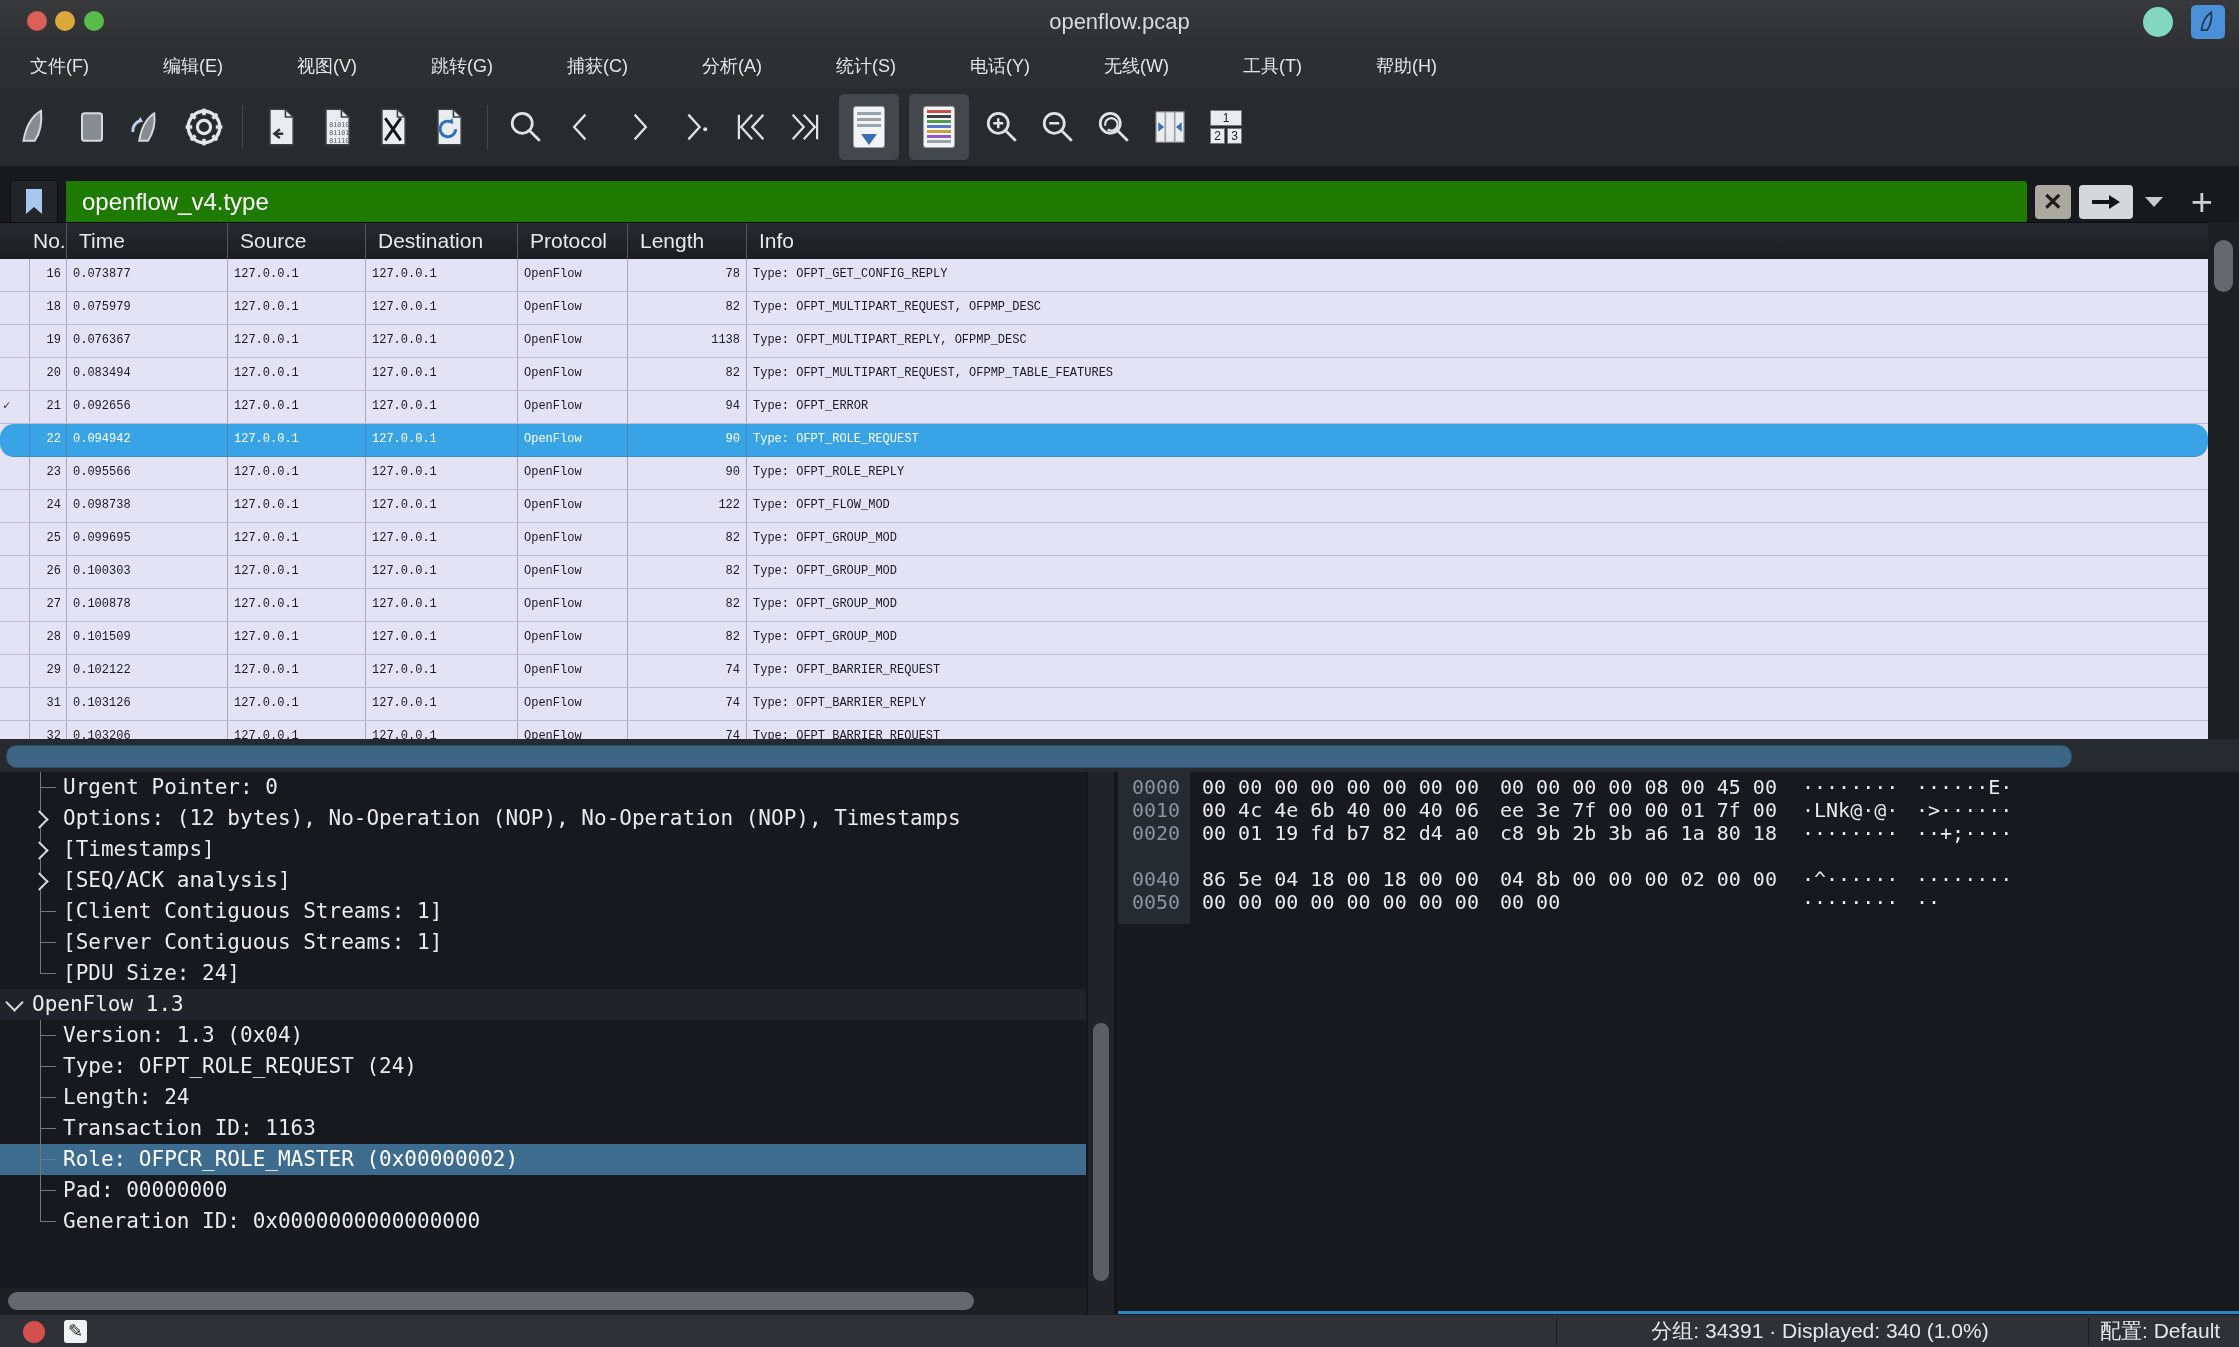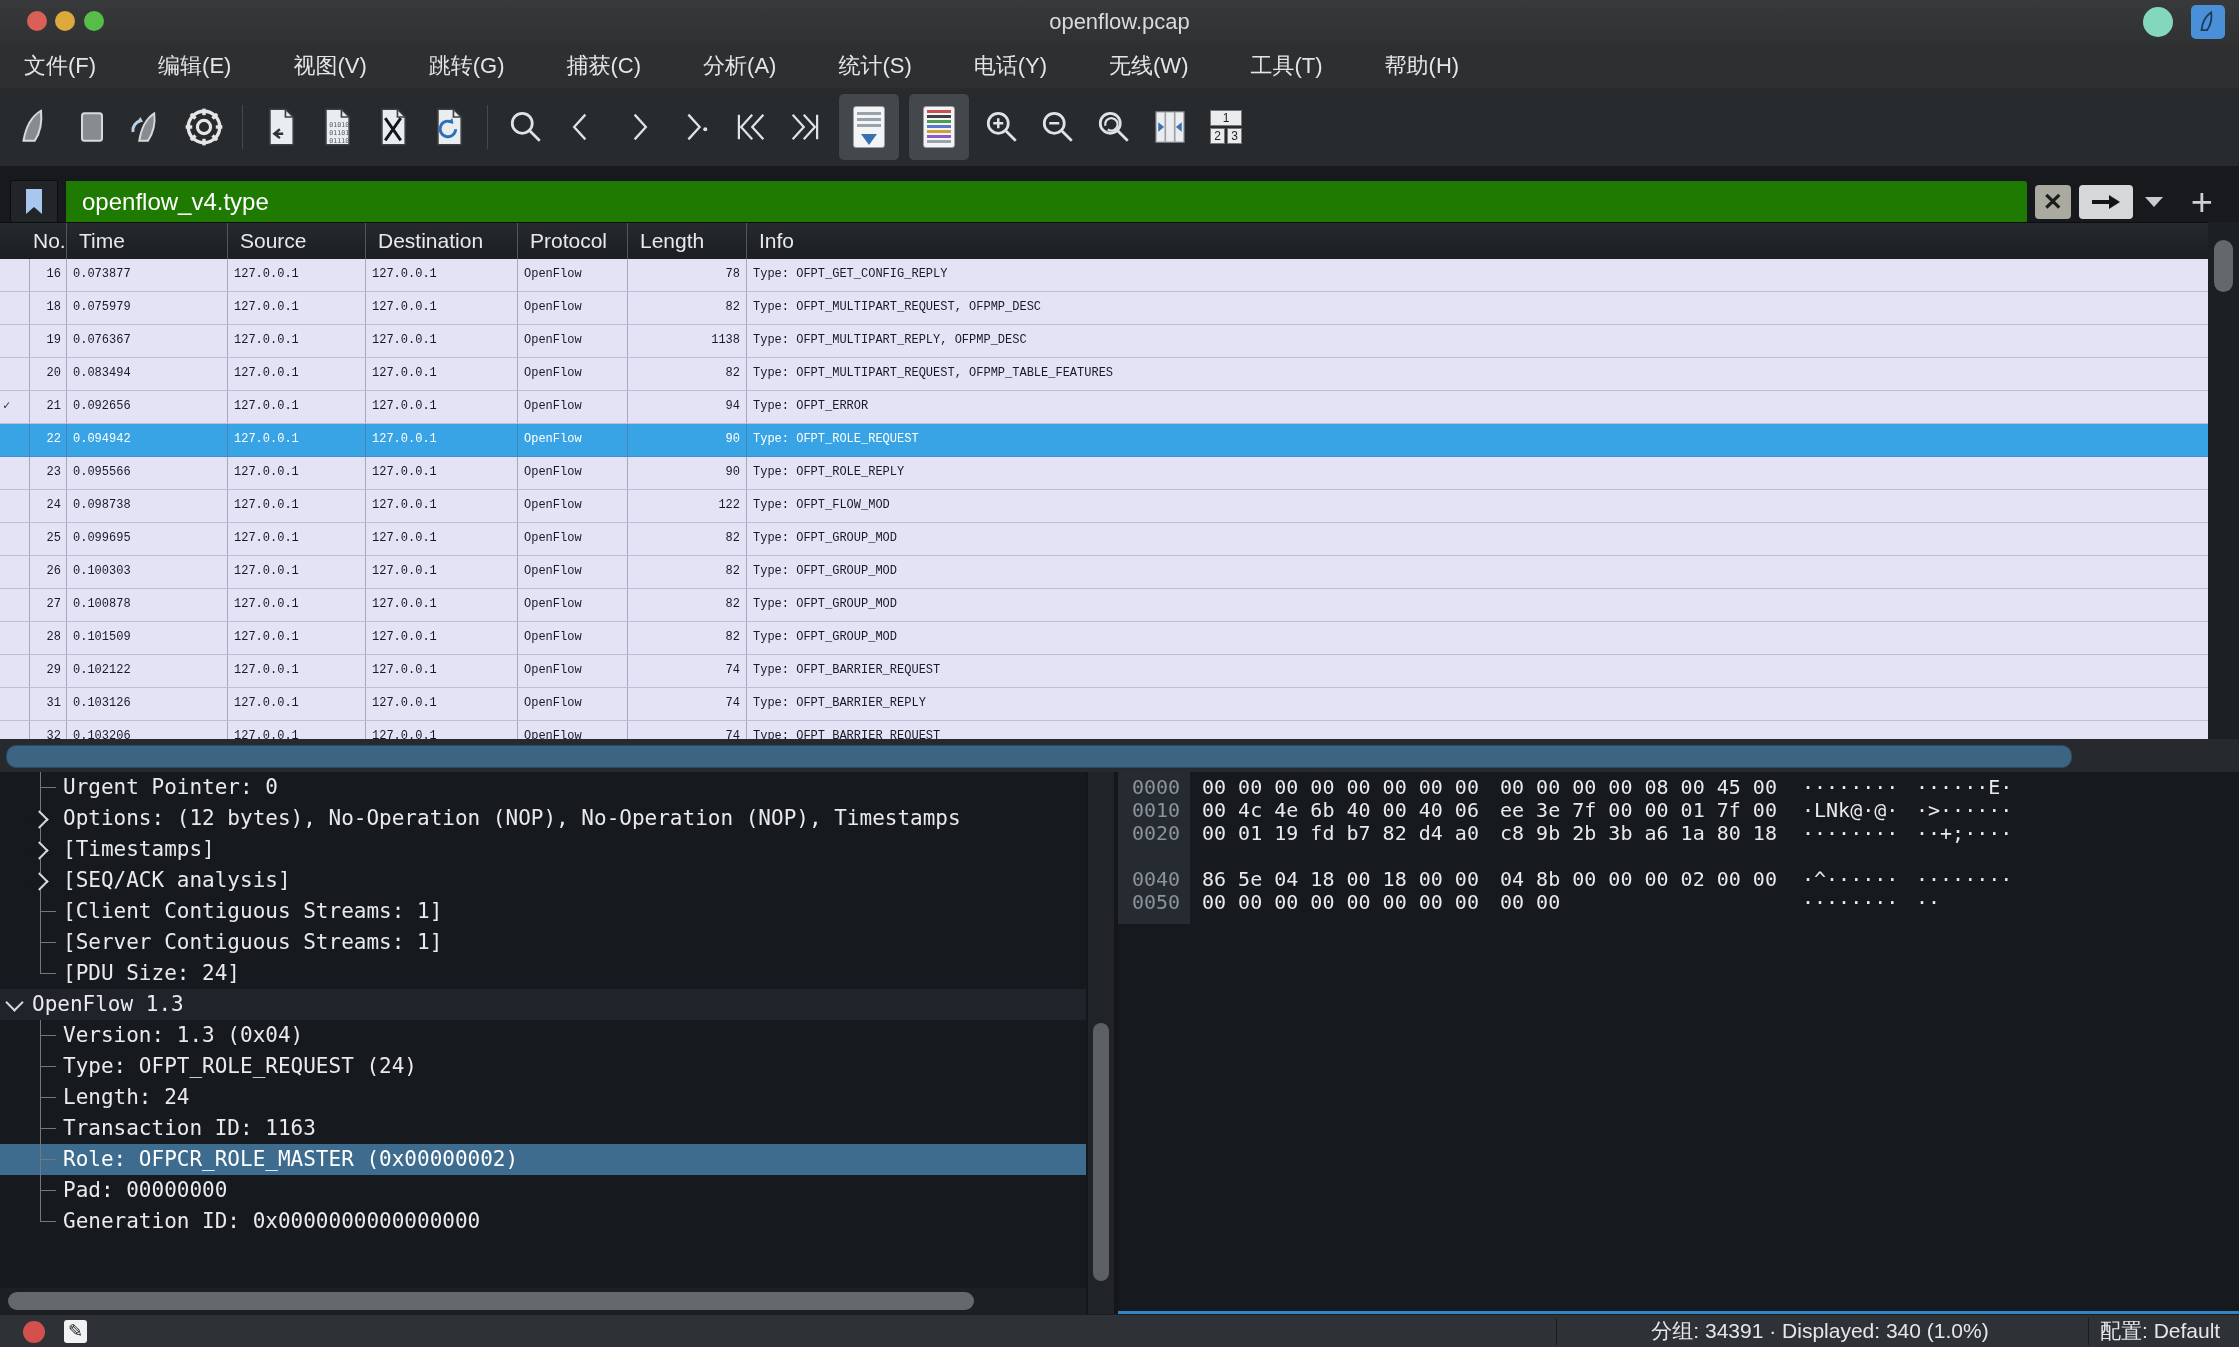--- a/index.html
+++ b/index.html
@@ -11,21 +11,21 @@
   .tl.red{left:27px;background:#d95f57;}
   .tl.yellow{left:55px;background:#dda83c;}
   .tl.green{left:84px;background:#58bd48;}
   .win-title{position:absolute;left:0;right:0;top:0;height:44px;line-height:44px;text-align:center;
              font-size:22px;color:#d8dadc;}
   .title-right{position:absolute;right:14px;top:5px;display:flex;gap:18px;align-items:center;height:34px;}
   .teal-dot{width:30px;height:30px;border-radius:50%;background:#82d7bd;}
   .ws-app{width:34px;height:34px;border-radius:5px;background:#4a90d9;display:flex;align-items:center;justify-content:center;}
   
   .menubar{position:absolute;left:0;top:44px;width:100%;height:44px;background:#2e2f31;display:flex;align-items:center;}
-  .menu-item{padding:0 24px;margin-left:14px;font-size:22px;color:#e3e5e7;line-height:44px;}
+  .menu-item{padding:0 30px;margin-left:14px;font-size:18px;color:#e3e5e7;line-height:44px;}
   .menu-item:first-child{margin-left:0;}
   
   .toolbar{position:absolute;left:0;top:88px;width:100%;height:78px;background:#282b2e;display:flex;align-items:center;padding-left:8px;box-sizing:border-box;}
   .tb-btn{width:56px;height:64px;display:flex;align-items:center;justify-content:center;flex:none;}
   .tb-btn.toggle{background:#44484c;border:1px solid #26282b;border-radius:6px;width:60px;height:66px;margin:0 4px;}
   .tb-sep{width:1px;height:44px;background:#45484c;margin:0 10px;flex:none;}
   .doc{fill:#e9edf0;stroke:#3c4043;stroke-width:1.5;}
   .mini-doc{width:30px;height:40px;background:#f2f4f6;border-radius:3px;position:relative;border:1px solid #9aa0a4;}
   .mini-doc .l{position:absolute;left:3px;right:3px;height:3px;background:#9aa3aa;}
   .mini-doc .tri{position:absolute;left:50%;bottom:2px;transform:translateX(-50%);width:0;height:0;
@@ -54,21 +54,21 @@
   .plist-header .hc:last-child{border-right:none;}
   .rows{position:absolute;left:0;top:259px;width:2208px;height:480px;overflow:hidden;background:#e3e3f5;}
   .prow{display:grid;grid-template-columns:30px 37px 161px 138px 152px 110px 119px 1fr;height:32px;
         font-family:Liberation Mono, monospace;font-size:12px;color:#191926;background:#e3e3f5;
         border-bottom:1px solid rgba(90,90,130,0.28);}
   .prow .c{line-height:31px;padding-left:6px;border-right:1px solid rgba(95,95,130,0.45);white-space:nowrap;overflow:hidden;}
   .prow .c.num{text-align:right;padding-right:5px;padding-left:0;}
   .prow .c.len{text-align:right;padding-right:6px;padding-left:0;}
   .prow .c.gut{padding-left:3px;color:#26262c;}
   .prow .c:last-child{border-right:none;}
-  .prow.sel{background:#38a4e6;color:#fff;}
+  .prow.sel{background:#38a4e6;color:#fff;border-radius:14px;}
   .plist-vscroll{position:absolute;left:2208px;top:222px;width:31px;height:517px;background:#1d2023;}
   .plist-vscroll .thumb{position:absolute;left:6px;top:18px;width:19px;height:52px;border-radius:10px;background:#64686c;}
   .list-hscroll{position:absolute;left:0;top:739px;width:2239px;height:33px;background:#26292d;}
   .list-hscroll .thumb{position:absolute;left:6px;top:6px;width:2064px;height:21px;border-radius:10px;background:#3c6483;border:1px solid #2c4a62;}
   
   .details{position:absolute;left:0;top:772px;width:1086px;height:518px;background:#16191d;overflow:hidden;
            font-family:"DejaVu Sans Mono",monospace;font-size:21px;color:#e8eaec;}
   .drow{position:relative;height:31px;line-height:31px;white-space:nowrap;}
   .drow .txt{position:absolute;left:63px;}
   .drow.root .txt{left:32px;}

